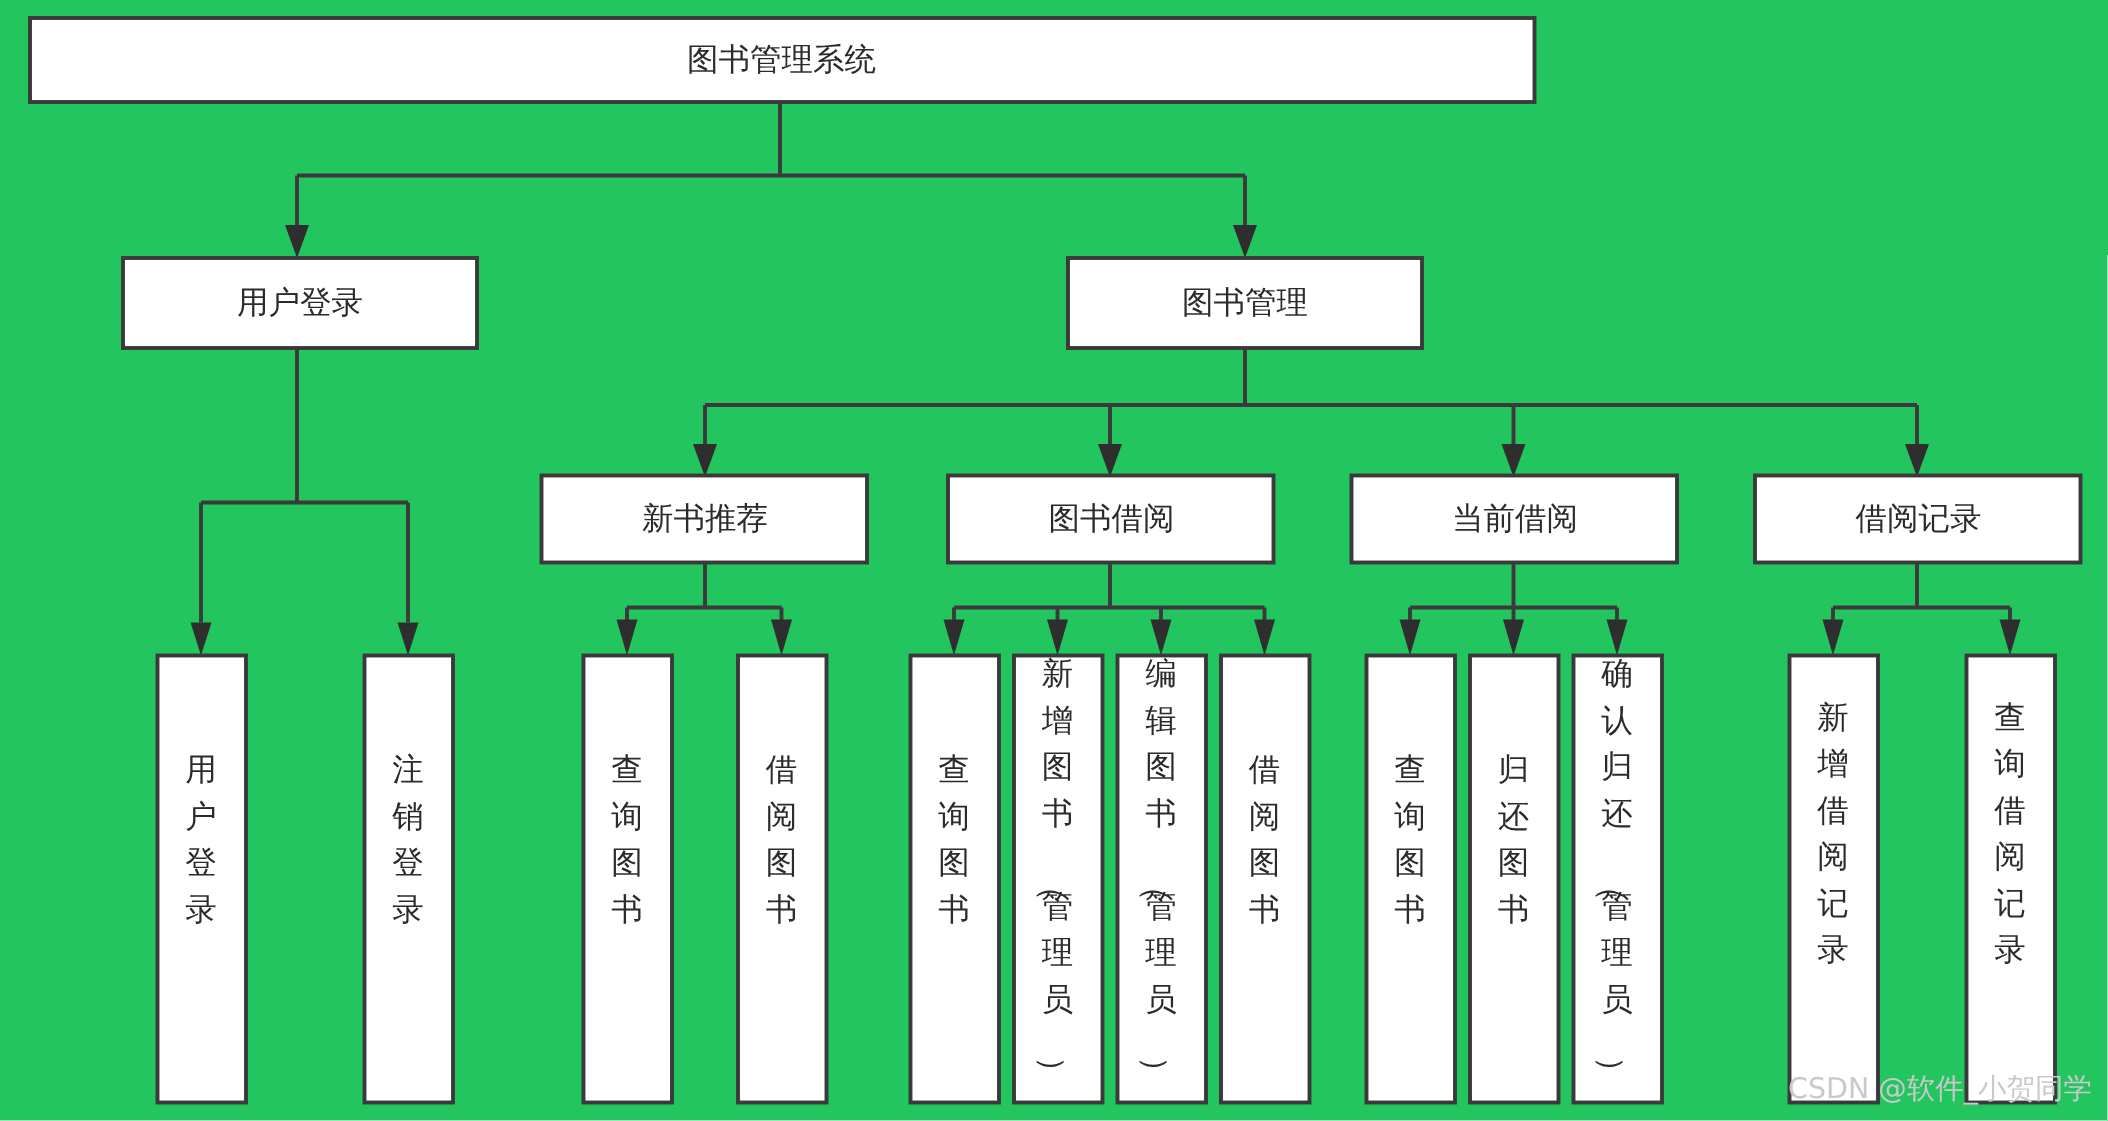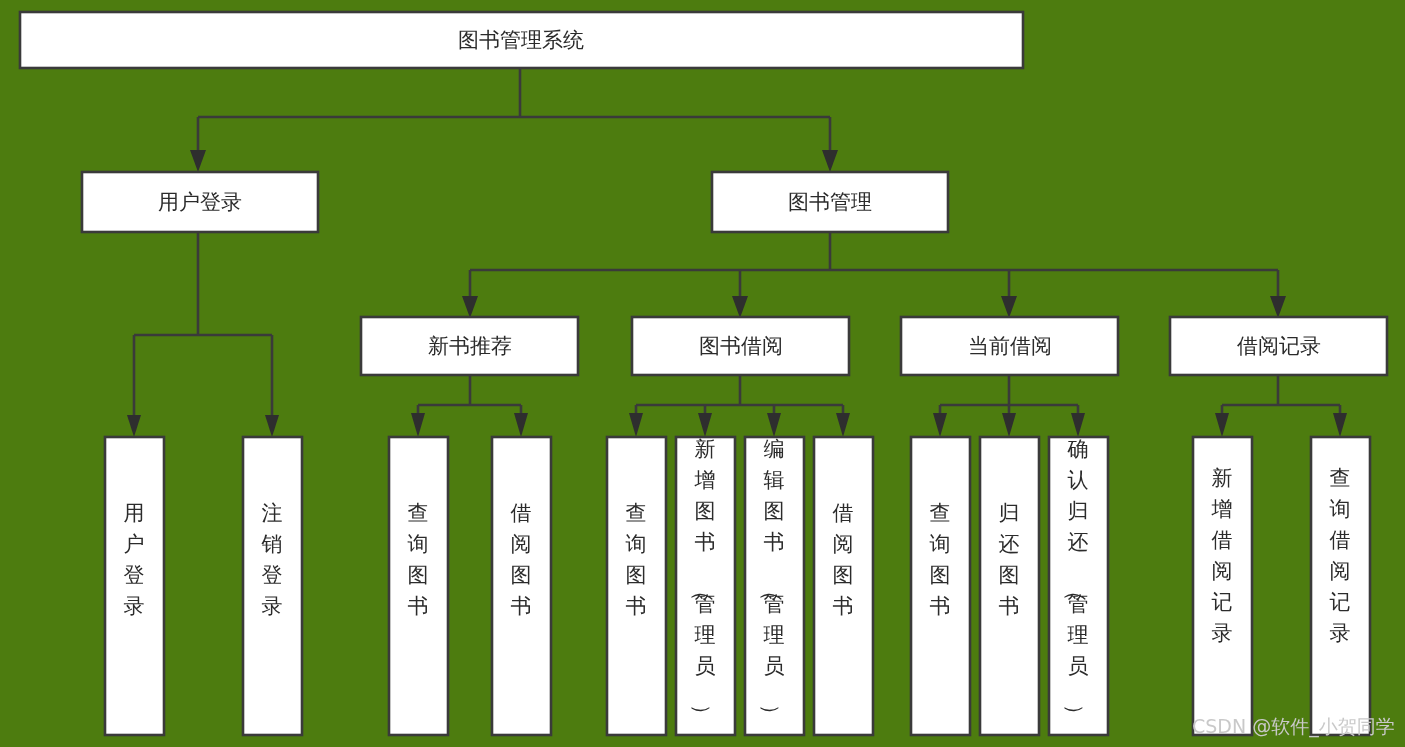--- a/index.html
+++ b/index.html
@@ -8,21 +8,21 @@
     padding: 0;
     background: #ffffff;
   }
   body {
     font-family: "DejaVu Sans", "Liberation Sans", sans-serif;
   }
   #diagram-root {
     position: relative;
     width: 1405px;
     height: 747px;
-    background: #4d7c0f;
+    background: #22c55e;
     overflow: hidden;
   }
   svg.canvas {
     position: absolute;
     left: 0;
     top: 0;
     width: 1405px;
     height: 747px;
     display: block;
   }

